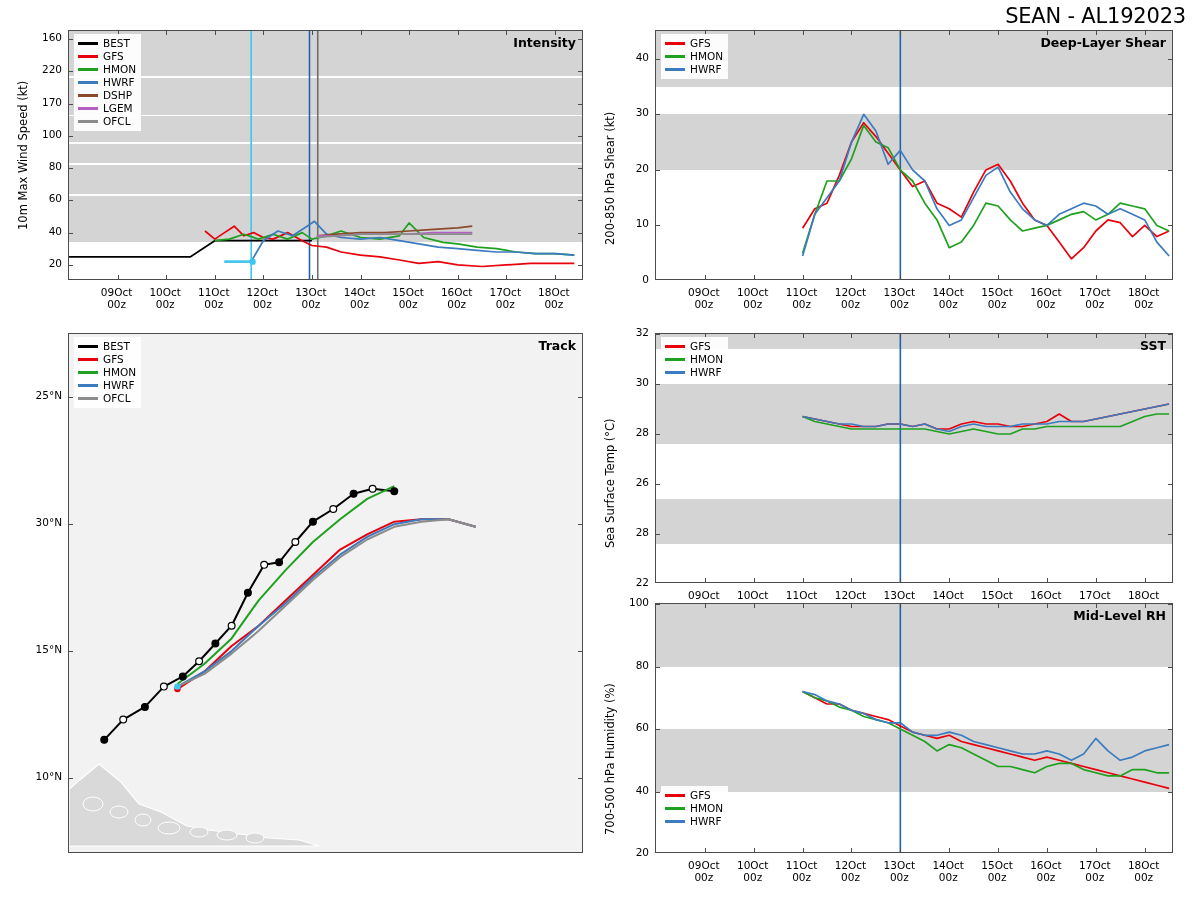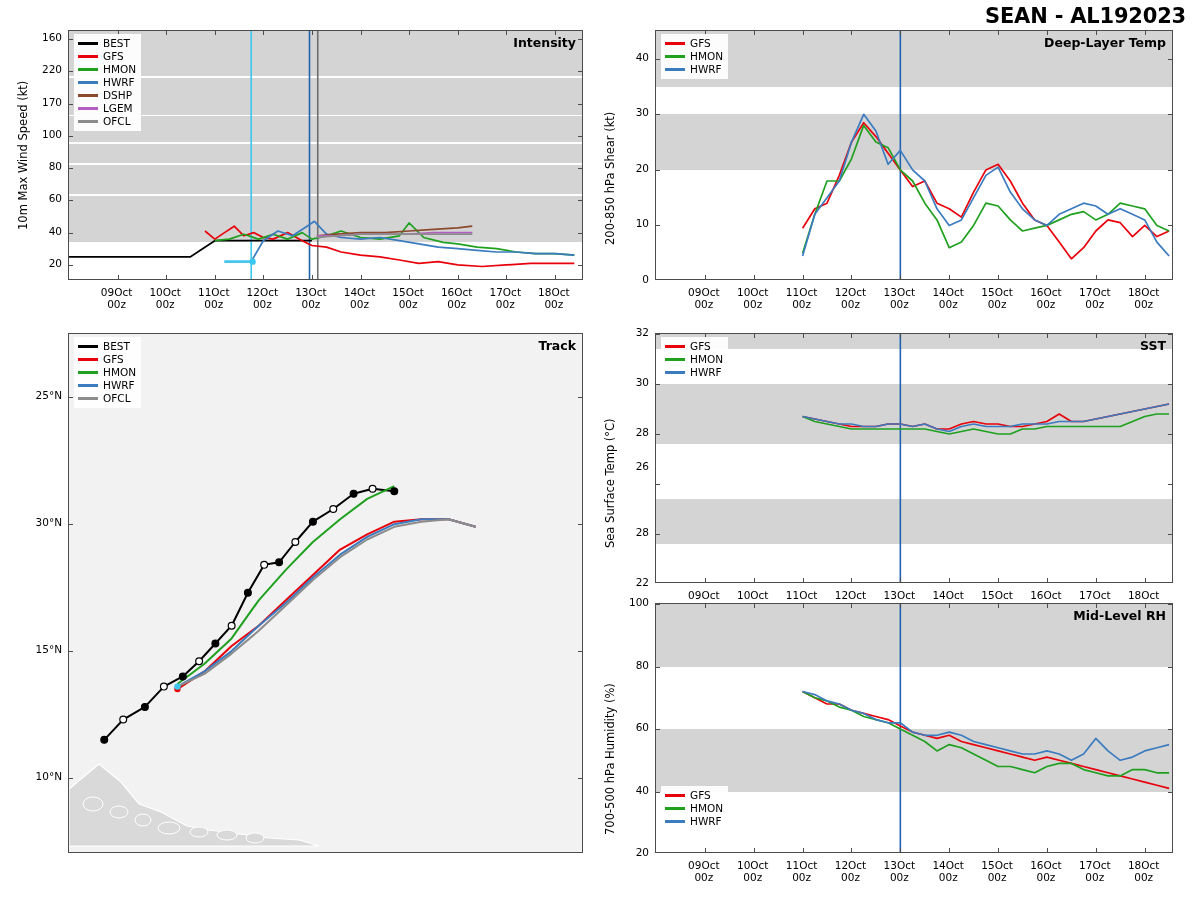--- a/index.html
+++ b/index.html
@@ -1,21 +1,21 @@
 <!DOCTYPE html>
 <html><head>
 <meta charset="utf-8">
 <style>
   html,body{margin:0;padding:0;background:#ffffff;}
   body{width:1200px;height:900px;font-family:"DejaVu Sans", sans-serif;color:#000;position:relative;overflow:hidden;}
   .page{position:relative;width:1200px;height:900px;}
 
   
   #title-left{position:absolute;left:14px;top:4px;font-size:21px;font-weight:bold;letter-spacing:-0.2px;}
-  #title-right{position:absolute;right:14px;top:4px;font-size:21px;font-weight:bold;letter-spacing:-0.2px;}
+  #title-right{position:absolute;right:14px;top:4px;font-size:21px;font-weight:normal;letter-spacing:-0.2px;}
 
   
   .panel{position:absolute;box-sizing:border-box;}
   .plotbox{position:absolute;left:0;top:0;right:0;bottom:0;border:1px solid #4c4c4c;background:#fff;overflow:hidden;}
   .band{position:absolute;left:0;right:0;background:#d4d4d4;}
   .panel-title{position:absolute;right:6px;top:4px;font-size:12.5px;font-weight:bold;z-index:6;}
 
   
   .tick-x{position:absolute;bottom:-1px;width:1px;height:5px;background:#4c4c4c;}
   .tick-x.top{top:-1px;bottom:auto;}
@@ -236,21 +236,21 @@
         </div>
       </div>
   <div class="ylab" style="left: -46px; top: 443.902px;">10°N</div>
       <div class="ylab" style="left: -46px; top: 317.073px;">15°N</div>
       <div class="ylab" style="left: -46px; top: 190.244px;">30°N</div>
       <div class="ylab" style="left: -46px; top: 63.4146px;">25°N</div>
     </div>
 
   <div class="panel" id="p-shear" style="left:655px;top:30px;width:518px;height:250px;">
     <div class="plotbox">
-      <div class="panel-title">Deep-Layer Temp</div>
+      <div class="panel-title">Deep-Layer Shear</div>
     <div class="band" style="top: 83.3333px; height: 55.5556px;"></div>
         <div class="band" style="top: 0px; height: 55.5556px;"></div>
         <svg width="518" height="250">
           <line x1="244.3396226415094" x2="244.3396226415094" y1="0" y2="250" stroke="#1f62b0" stroke-width="1.6"></line>
           <path d="M 146.6 197.2 L 158.8 177.8 L 171.0 172.2 L 183.3 144.4 L 195.5 111.1 L 207.7 91.7 L 219.9 105.6 L 232.1 122.2 L 244.3 138.9 L 256.6 155.6 L 268.8 150.0 L 281.0 172.2 L 293.2 177.8 L 305.4 186.1 L 317.6 161.1 L 329.9 138.9 L 342.1 133.3 L 354.3 150.0 L 366.5 172.2 L 378.7 188.9 L 390.9 194.4 L 403.2 211.1 L 415.4 227.8 L 427.6 216.7 L 439.8 200.0 L 452.0 188.9 L 464.2 191.7 L 476.5 205.6 L 488.7 194.4 L 500.9 205.6 L 513.1 200.0" fill="none" stroke="#e8000b" stroke-width="1.7" stroke-linejoin="round"></path>
           <path d="M 146.6 222.2 L 158.8 183.3 L 171.0 150.0 L 183.3 150.0 L 195.5 127.8 L 207.7 94.4 L 219.9 111.1 L 232.1 116.7 L 244.3 138.9 L 256.6 150.0 L 268.8 172.2 L 281.0 188.9 L 293.2 216.7 L 305.4 211.1 L 317.6 194.4 L 329.9 172.2 L 342.1 175.0 L 354.3 188.9 L 366.5 200.0 L 378.7 197.2 L 390.9 194.4 L 403.2 188.9 L 415.4 183.3 L 427.6 180.6 L 439.8 188.9 L 452.0 183.3 L 464.2 172.2 L 476.5 175.0 L 488.7 177.8 L 500.9 194.4 L 513.1 200.0" fill="none" stroke="#1fa01f" stroke-width="1.7" stroke-linejoin="round"></path>
           <path d="M 146.6 225.0 L 158.8 183.3 L 171.0 166.7 L 183.3 150.0 L 195.5 111.1 L 207.7 83.3 L 219.9 100.0 L 232.1 133.3 L 244.3 119.4 L 256.6 138.9 L 268.8 150.0 L 281.0 177.8 L 293.2 194.4 L 305.4 188.9 L 317.6 166.7 L 329.9 144.4 L 342.1 136.1 L 354.3 161.1 L 366.5 177.8 L 378.7 188.9 L 390.9 194.4 L 403.2 183.3 L 415.4 177.8 L 427.6 172.2 L 439.8 175.0 L 452.0 183.3 L 464.2 177.8 L 476.5 183.3 L 488.7 188.9 L 500.9 211.1 L 513.1 225.0" fill="none" stroke="#3b7bbf" stroke-width="1.7" stroke-linejoin="round"></path>
         </svg>
         <div class="tick-x" style="left: 48.8679px;"></div>
         <div class="tick-x top" style="left: 48.8679px;"></div>
@@ -396,21 +396,21 @@
       <div class="xlab" style="left: 342.075px; top: 256px;">15Oct
 00z</div>
       <div class="xlab" style="left: 390.943px; top: 256px;">16Oct
 00z</div>
       <div class="xlab" style="left: 439.811px; top: 256px;">17Oct
 00z</div>
       <div class="xlab" style="left: 488.679px; top: 256px;">18Oct
 00z</div>
       <div class="ylab" style="left: -46px; top: 250px;">22</div>
       <div class="ylab" style="left: -46px; top: 200px;">28</div>
-      <div class="ylab" style="left: -46px; top: 134px;">26</div>
+      <div class="ylab" style="left: -46px; top: 150px;">26</div>
       <div class="ylab" style="left: -46px; top: 100px;">28</div>
       <div class="ylab" style="left: -46px; top: 50px;">30</div>
       <div class="ylab" style="left: -46px; top: 0px;">32</div>
     </div>
 
   <div class="panel" id="p-rh" style="left:655px;top:603px;width:518px;height:250px;">
     <div class="plotbox">
       <div class="panel-title">Mid-Level RH</div>
     <div class="band" style="top: 125px; height: 62.5px;"></div>
         <div class="band" style="top: 0px; height: 62.5px;"></div>

